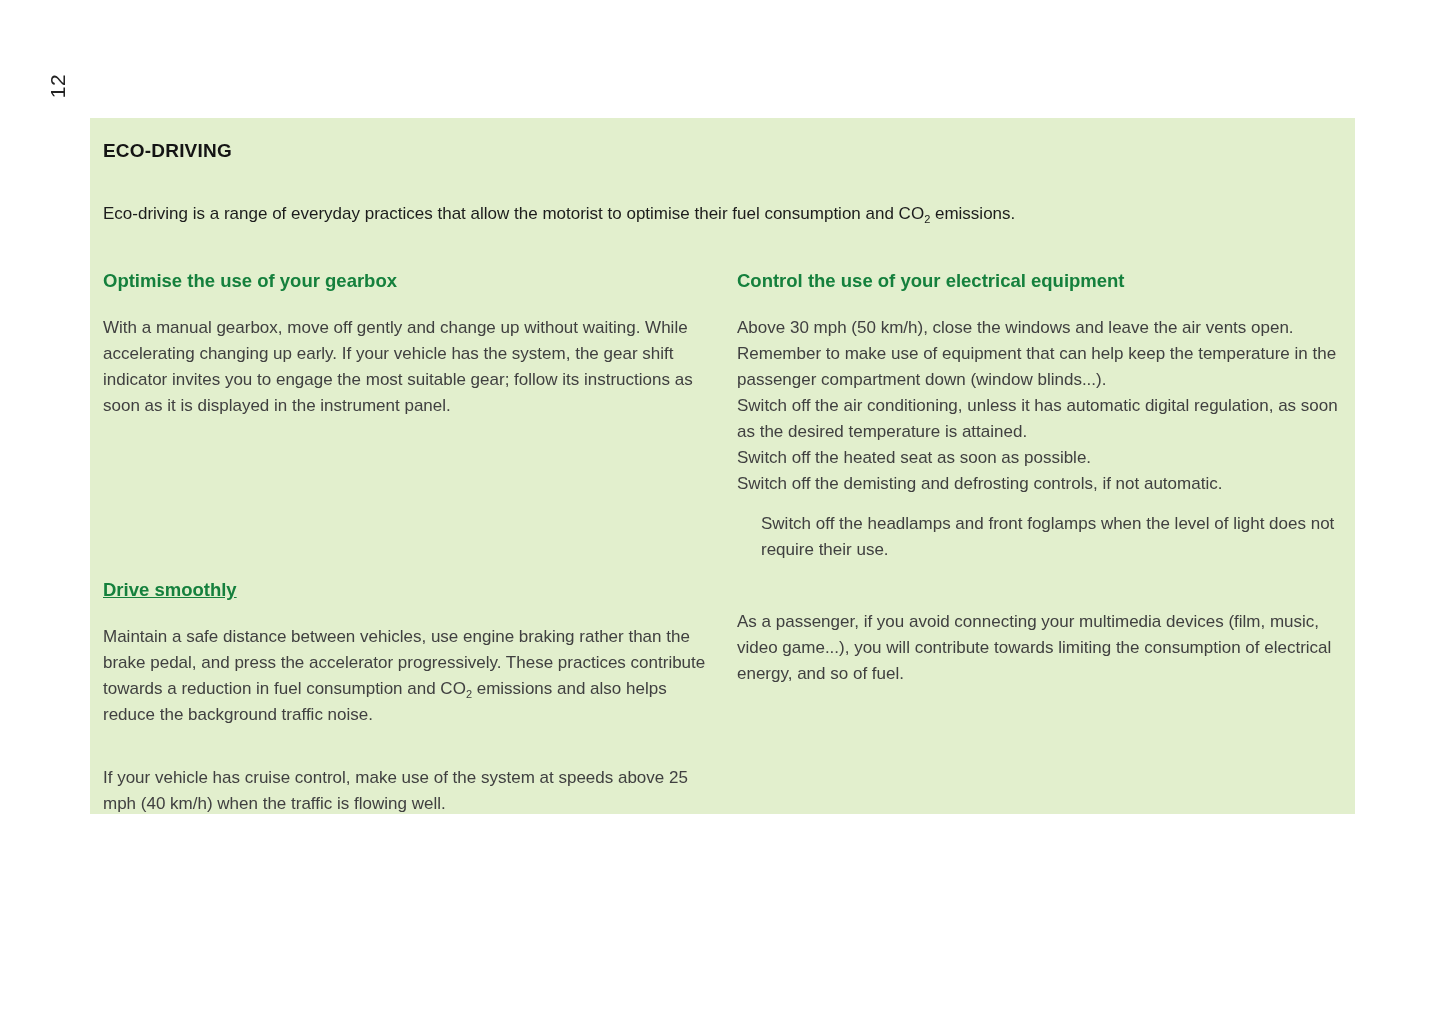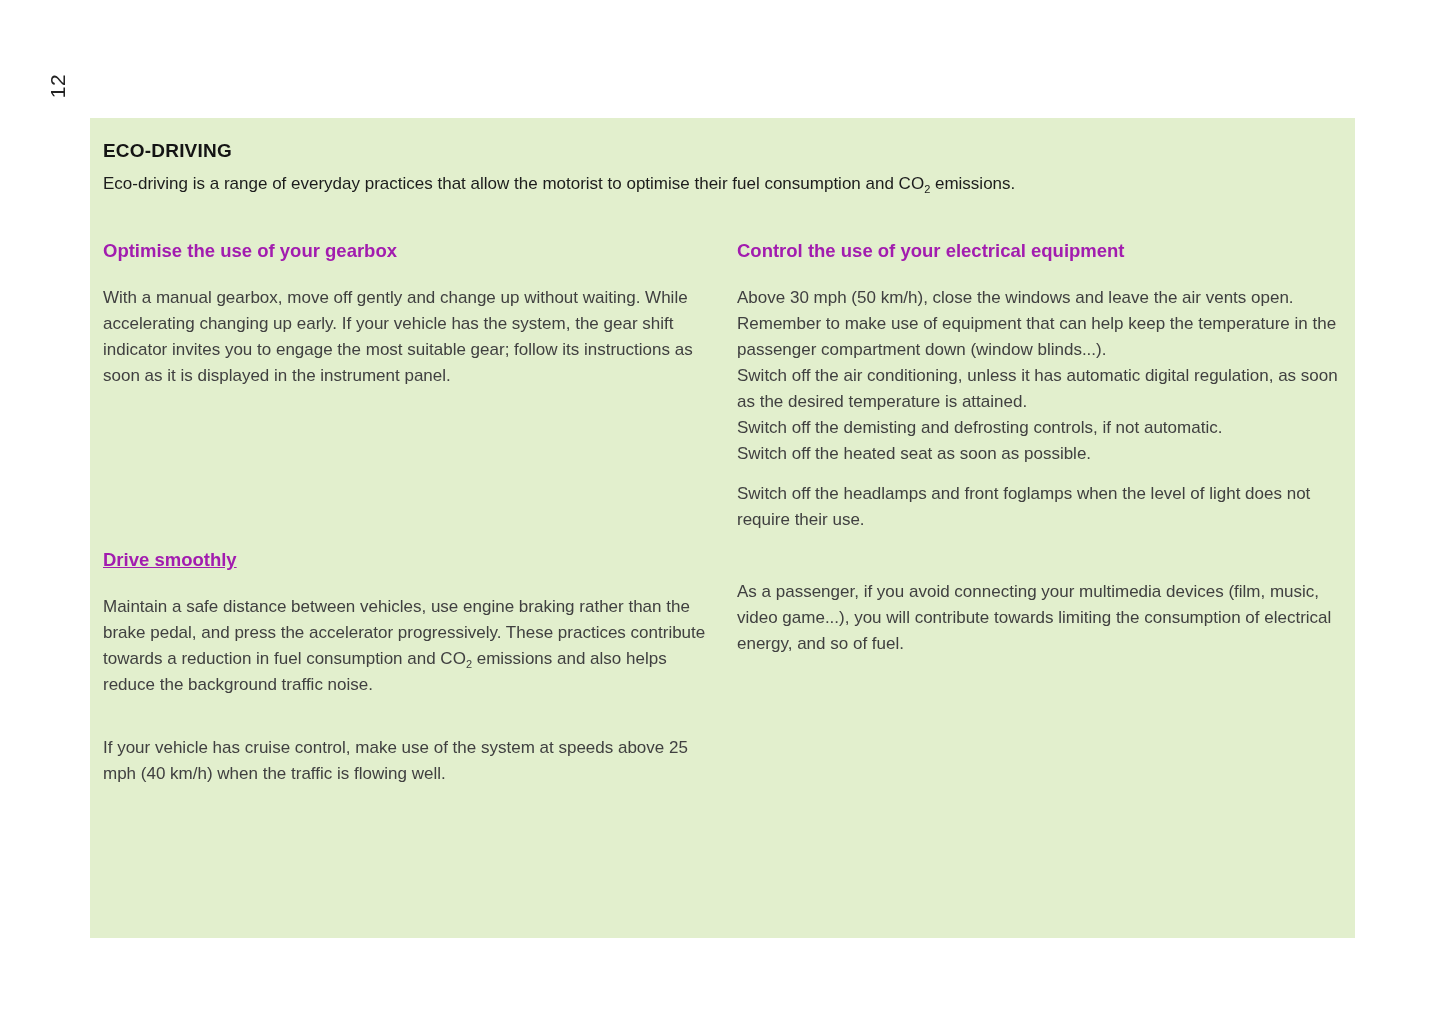--- a/index.html
+++ b/index.html
@@ -23,35 +23,35 @@
       color: #222222;
       transform: rotate(-90deg);
       transform-origin: center;
       letter-spacing: 0.5px;
     }
     .panel {
       position: absolute;
       left: 90px;
       top: 118px;
       width: 1265px;
-      height: 820px;
+      height: 696px;
       background: #e2efcd;
       box-sizing: border-box;
       padding: 14px 14px 0 13px;
     }
     .panel-title {
       font-size: 19px;
       font-weight: bold;
       margin: 8px 0 0 0;
       color: #141414;
       letter-spacing: 0.2px;
     }
     .intro {
       font-size: 17px;
-      margin-top: 10px;
+      margin-top: 40px;
       line-height: 24px;
     }
     sub {
       font-size: 11px;
       line-height: 0;
     }
     .columns {
       display: flex;
       margin-top: 44px;
     }
@@ -60,29 +60,29 @@
       flex: 0 0 612px;
     }
     .col-right {
       flex: 1;
       padding-left: 22px;
     }
     .col-heading {
       font-size: 18.5px;
       font-weight: bold;
       margin: 0 0 23px 0;
-      color: #a21caf;
+      color: #15803d;
     }
     p {
       margin: 0;
       font-size: 17px;
       line-height: 26px;
       color: #404040;
     }
-    .gap-small  { margin-top: 14px; }
+    .gap-small  { margin-top: 14px; margin-left: 24px; }
     .gap-med    { margin-top: 19px; }
     .gap-large  { margin-top: 46px; }
     .left-para3 { margin-top: 37px; }
     .drive-heading {
       margin-top: 160px;
       margin-bottom: 23px;
       text-decoration: underline;
     }
   </style>
 </head>
@@ -120,23 +120,23 @@
 
       <h2 class="col-heading">Control the use of your electrical equipment</h2>
 
 
       <p>Above 30 mph (50 km/h), close the windows and leave the air vents open.</p>
 
       <p>Remember to make use of equipment that can help keep the temperature in the passenger compartment down (window blinds...).</p>
 
       <p>Switch off the air conditioning, unless it has automatic digital regulation, as soon as the desired temperature is attained.</p>
 
+      <p>Switch off the heated seat as soon as possible.</p>
+
       <p>Switch off the demisting and defrosting controls, if not automatic.</p>
-
-      <p>Switch off the heated seat as soon as possible.</p>
 
       <p class="gap-small">Switch off the headlamps and front foglamps when the level of light does not require their use.</p>
 
 
       <p class="gap-large">As a passenger, if you avoid connecting your multimedia devices (film, music, video game...), you will contribute towards limiting the consumption of electrical energy, and so of fuel.</p>
 
 
     </div>
 
   </div>

